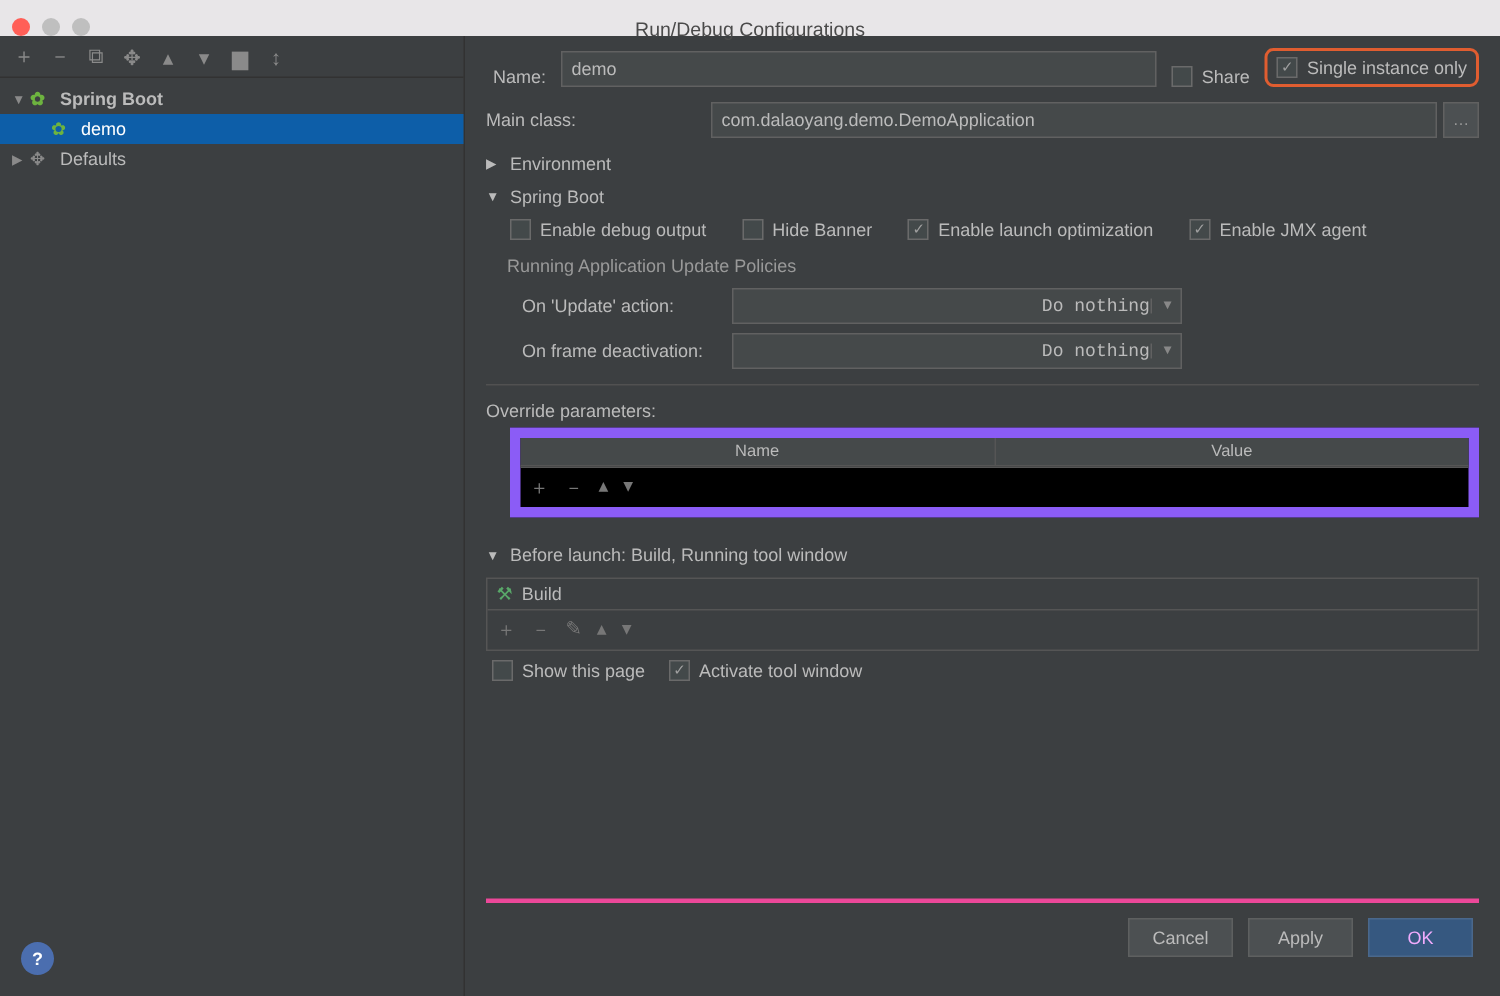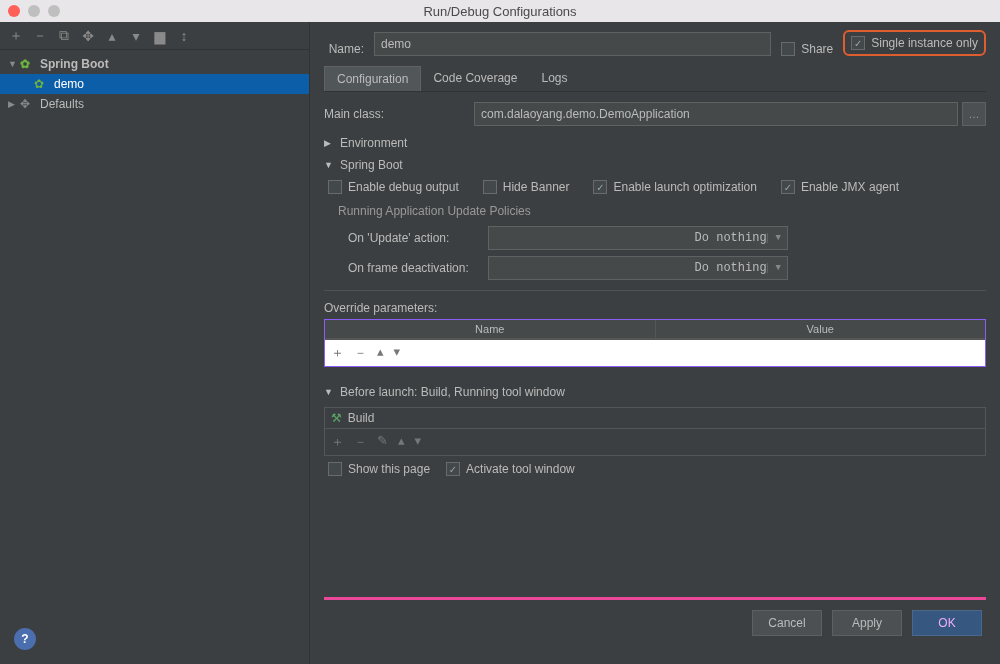--- a/index.html
+++ b/index.html
@@ -10,22 +10,21 @@
   background: #3c3f41;
   width: 1000px;
   height: 664px;
   overflow: hidden;
   position: relative;
 }
 .titlebar {
   height: 22px;
   background: #e8e6e8;
   display: flex;
-  align-items: center;
-  padding: 0 8px;
+  padding: 12px 8px;
   color: #4a4a4a;
   position: relative;
 }
 .traffic-lights { display: flex; gap: 8px; position: absolute; left: 8px; }
 .traffic-light { width: 12px; height: 12px; border-radius: 50%; }
 .tl-red { background: #ff5f57; }
 .tl-yellow { background: #bfbfbf; }
 .tl-green { background: #bfbfbf; }
 .titlebar-title { flex: 1; text-align: center; font-size: 13px; }
 .main-wrap { display: flex; height: calc(100% - 22px); }
@@ -94,21 +93,21 @@
 }
 .section-header { display: flex; align-items: center; gap: 6px; margin: 8px 0; color: #bbbbbb; cursor: pointer; }
 .arrow-icon { font-size: 9px; width: 10px; }
 .chk-group { display: flex; gap: 24px; margin: 8px 0; align-items: center; flex-wrap: wrap; }
 .sub-label { color: #999; margin: 10px 0 8px 14px; font-size: 12px; }
 .indent-row { display: flex; align-items: center; margin: 6px 0 6px 24px; }
 .indent-label { width: 140px; }
 .select-box { flex: 1; max-width: 300px; display: flex; align-items: center; justify-content: flex-end; cursor: pointer; font-family: Liberation Mono, monospace; }
 .select-arrow { font-size: 9px; color: #888; padding-left: 8px; border-left: 1px solid #616161; }
 .divider { border: none; border-top: 1px solid #515151; margin: 10px 0; }
-.params-table { border: 1px solid #8b5cf6; background: #ffffff; }
+.params-table { border: 7px solid #8b5cf6; background: #000000; margin-left: 16px; }
 .params-header { display: flex; background: #45494a; border-bottom: 1px solid #555; }
 .params-header > div { flex: 1; text-align: center; padding: 3px; font-size: 11px; border-right: 1px solid #555; }
 .params-header > div:last-child { border-right: none; }
 .params-body { min-height: 100px; display: flex; flex-direction: column; align-items: center; justify-content: center; gap: 4px; }
 .no-params { color: #888; }
 .add-param-link { color: #5890cc; cursor: pointer; }
 .table-toolbar { border-top: 1px solid #555; padding: 4px 6px; display: flex; gap: 10px; color: #777; }
 .table-toolbar span { cursor: pointer; font-size: 13px; }
 .before-launch { border: 1px solid #555; background: #3c3f41; }
 .build-row { display: flex; align-items: center; gap: 6px; padding: 3px 6px; }
@@ -177,44 +176,39 @@
       <div class="chk-row">
         <span class="chk"></span>
         <span>Share</span>
       </div>
       <div class="highlight-box">
         <span class="chk checked"></span>
         <span>Single instance only</span>
       </div>
     </div>
 
-    <div class="tabs">
-      <div class="tab active">Configuration</div>
-      <div class="tab">Code Coverage</div>
-      <div class="tab">Logs</div>
-    </div>
 
     <div class="form-area">
       <div class="form-row">
         <span class="form-label">Main class:</span>
         <input type="text" class="form-input" value="com.dalaoyang.demo.DemoApplication" style="">
         <div class="browse-btn">…</div>
       </div>
 
       <div class="section-header">
         <span class="arrow-icon">▶</span>
         <span>Environment</span>
       </div>
 
       <div class="section-header">
         <span class="arrow-icon">▼</span>
         <span>Spring Boot</span>
       </div>
 
-      <div class="chk-group" style="margin-left:4px">
+      <div class="chk-group" style="margin-left:16px">
         <div class="chk-row">
           <span class="chk"></span>
           <span>Enable debug output</span>
         </div>
         <div class="chk-row">
           <span class="chk"></span>
           <span>Hide Banner</span>
         </div>
         <div class="chk-row">
           <span class="chk checked"></span>

